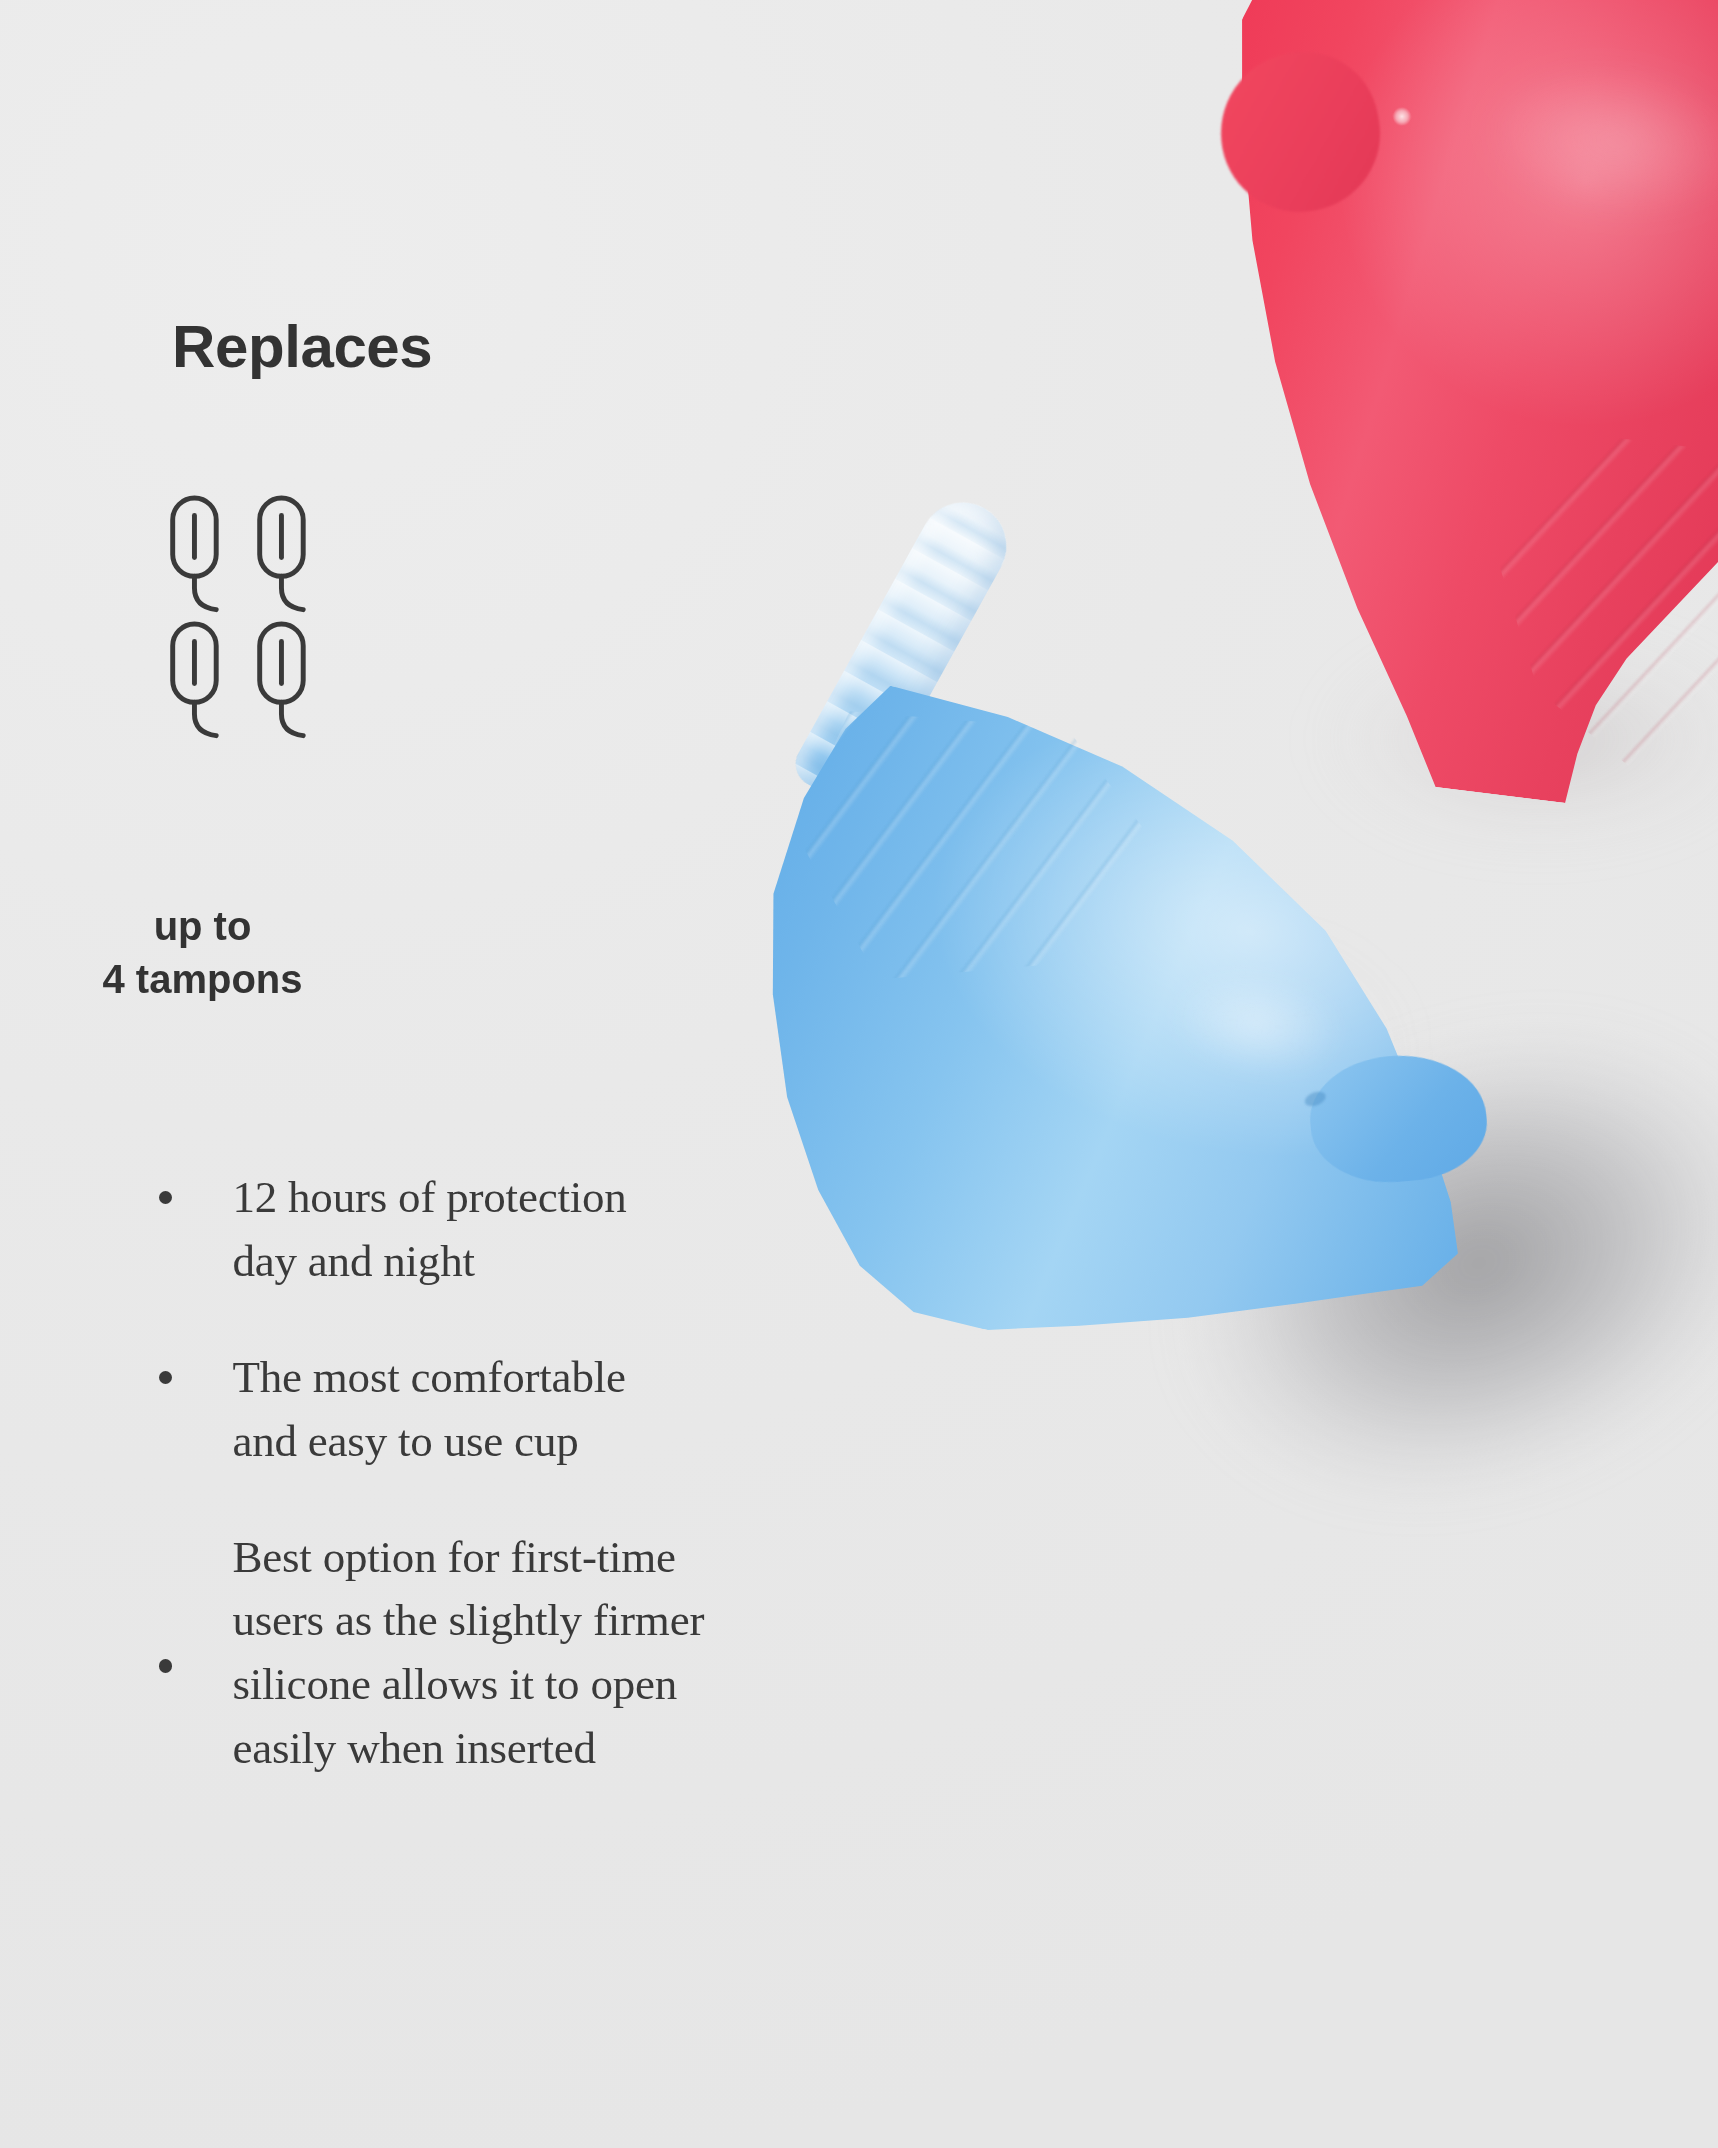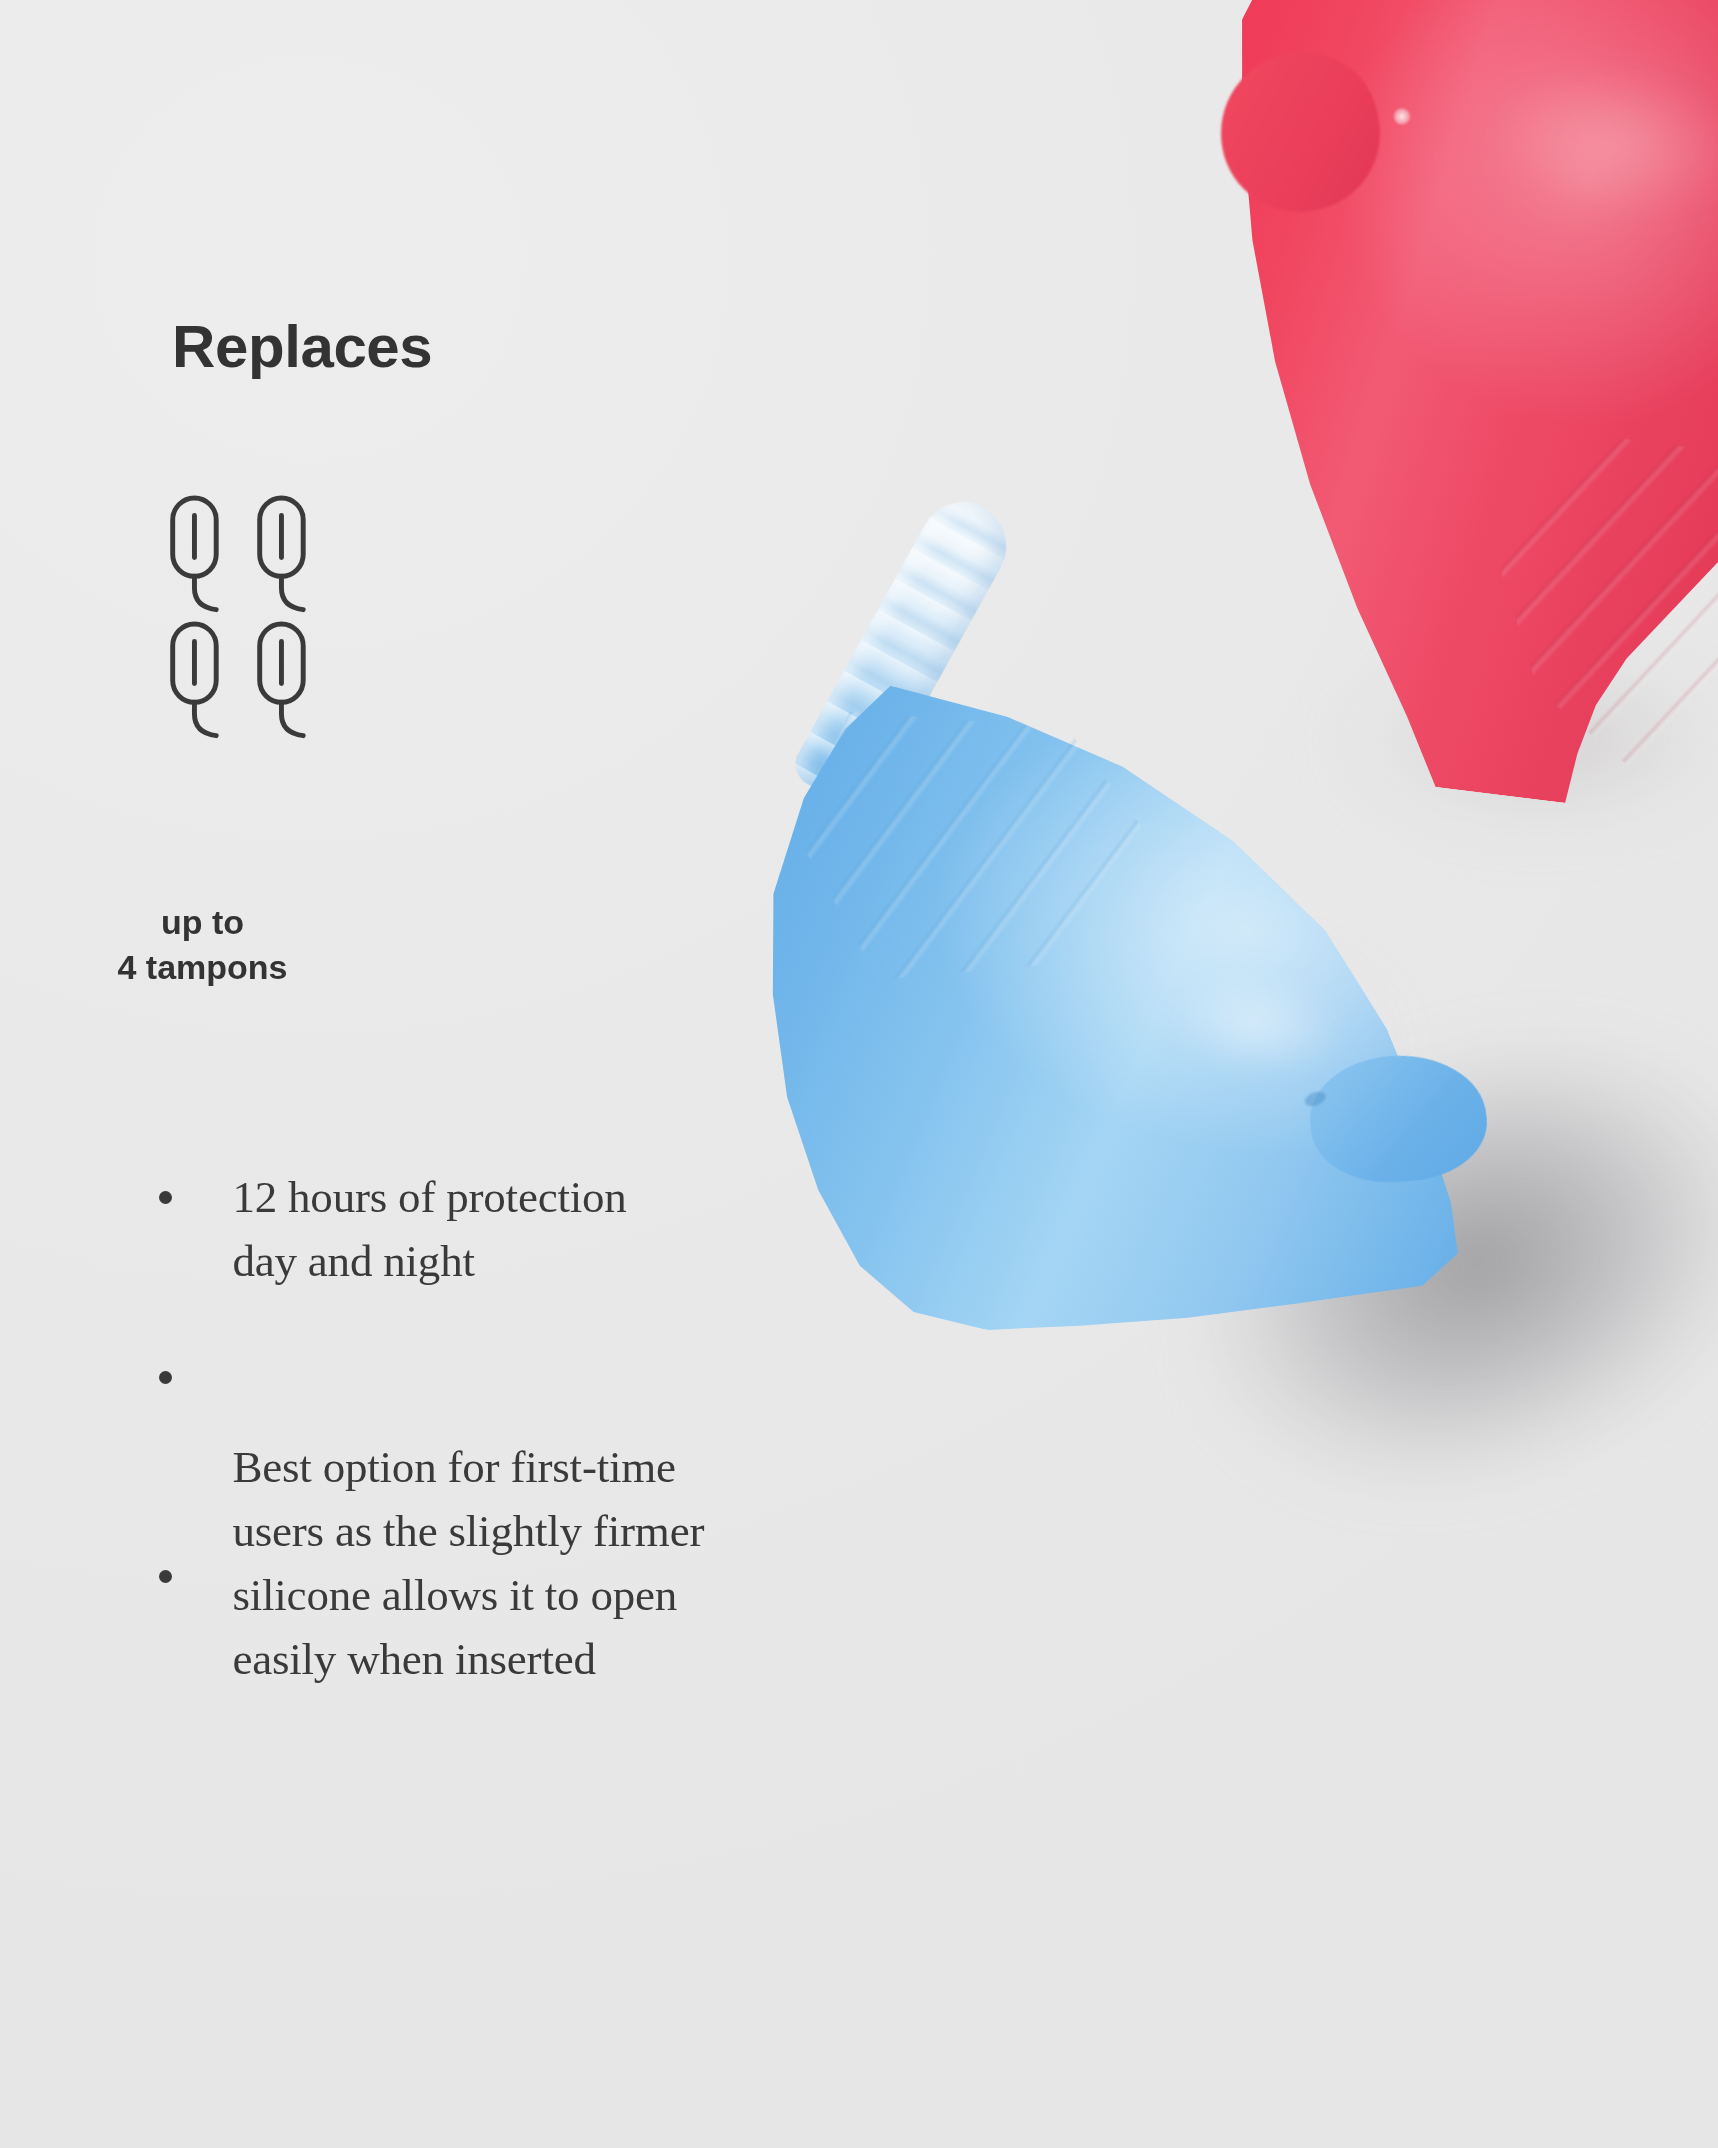--- a/index.html
+++ b/index.html
@@ -301,21 +301,21 @@
     height: 126px;
     display: block;
   }
 
   .replaces-caption {
     position: absolute;
     left: 81px;
     top: 900px;
     width: 243px;
     text-align: center;
-    font-size: 34px;
+    font-size: 40px;
     font-weight: 600;
     color: #333333;
     line-height: 1.32;
   }
 
   .bullets {
     position: absolute;
     left: 159px;
     top: 1166px;
     width: 940px;
@@ -411,20 +411,22 @@
     </div>
 
     <div class="bullets">
       <div class="bullet-row">
         <span class="bullet-dot"></span>
         <span class="bullet-text">12 hours of protection
 day and night</span>
       </div>
       <div class="bullet-row">
         <span class="bullet-dot"></span>
+        <span class="bullet-text">The most comfortable
+and easy to use cup</span>
       </div>
       <div class="bullet-row">
         <span class="bullet-dot"></span>
         <span class="bullet-text">Best option for first-time
 users as the slightly firmer
 silicone allows it to open
 easily when inserted</span>
       </div>
     </div>
 

